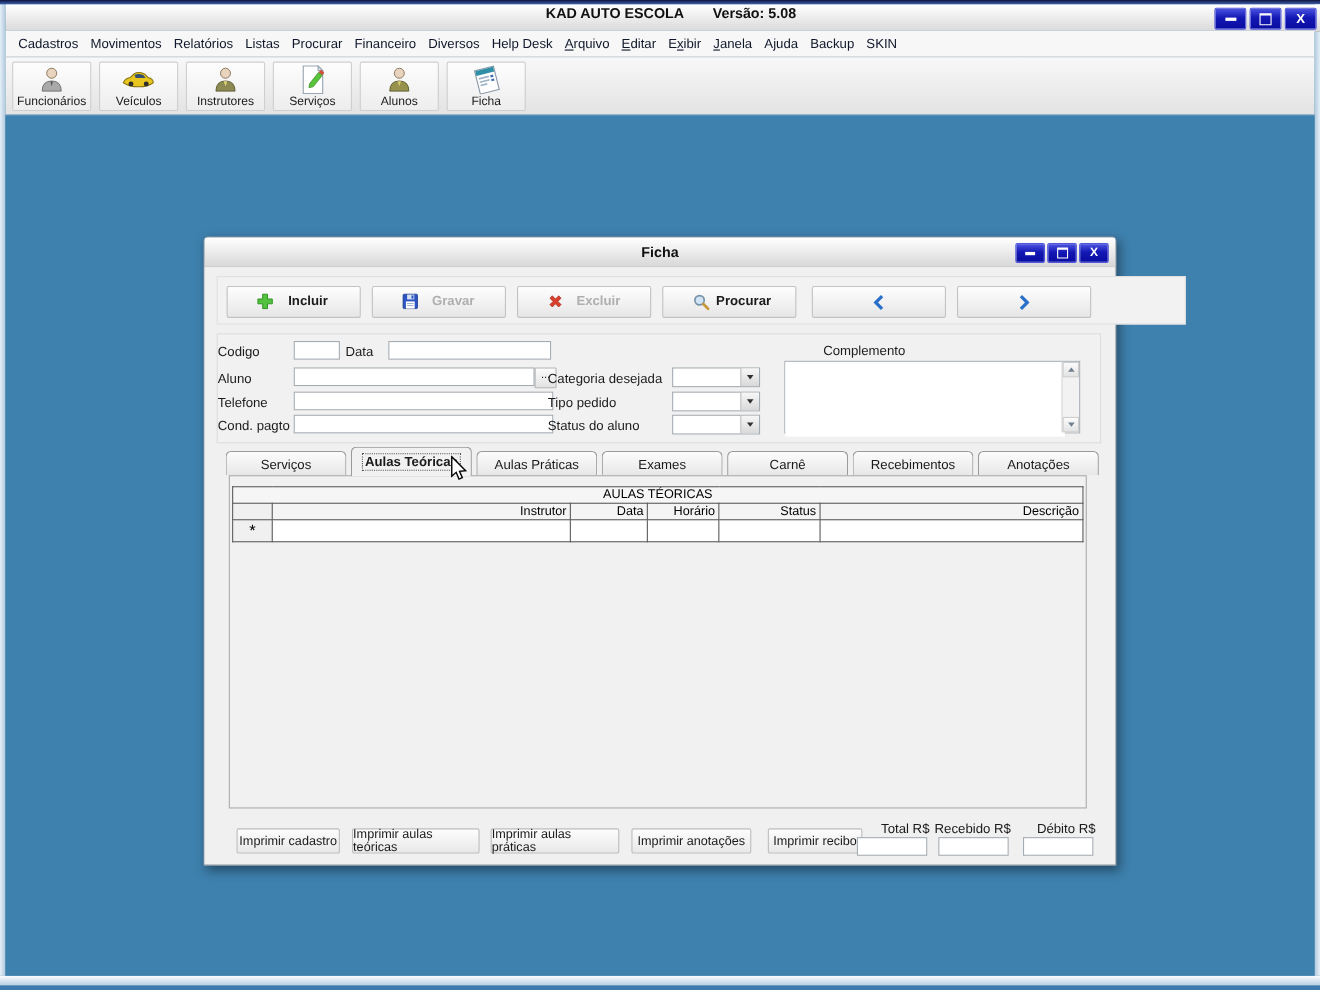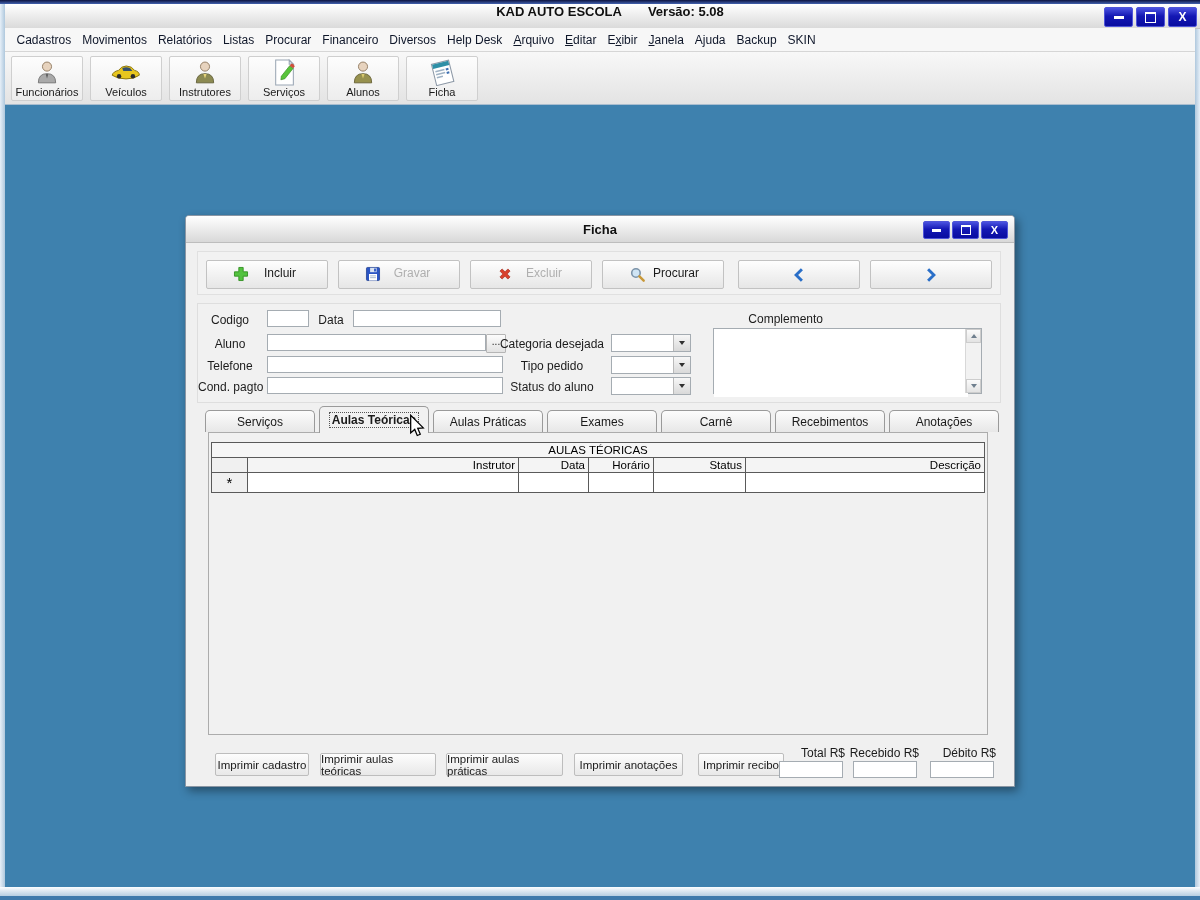--- a/index.html
+++ b/index.html
@@ -40,31 +40,31 @@
   .ficha-titlebar{position:absolute;left:0;top:0;width:100%;height:27px;background:linear-gradient(#FFFFFF,#D8D8D8);border-bottom:1px solid #BDBDBD;border-radius:3px 3px 0 0;display:flex;align-items:center;justify-content:center;box-sizing:border-box;}
   .ficha-titlebar .ftitle{font-size:13px;font-weight:bold;color:#101010;}
   .fwin-controls{position:absolute;right:6px;top:5px;display:flex;gap:2px;}
   .fwbtn{width:25px;height:16px;background:linear-gradient(#4A52E0 0%,#1418B4 45%,#090CA0 100%);border:1px solid #4F55D8;border-radius:2px;display:flex;align-items:center;justify-content:center;}
   .fwbtn .glyph-min{width:9px;height:3px;}
   .fwbtn .glyph-max{width:8px;height:7px;}
   .fwbtn .glyph-x{font-size:11px;line-height:11px;}
   .ficha-body{position:absolute;left:0;top:27px;width:826px;height:542px;background:#F0F0F0;}
 
   
-  .strip{position:absolute;left:11px;top:8px;width:804px;height:44px;border:1px solid #E0E0E0;background:#F2F2F2;box-sizing:border-box;}
+  .strip{position:absolute;left:11px;top:8px;width:881px;height:44px;border:1px solid #E0E0E0;background:#F2F2F2;box-sizing:border-box;font-weight:bold;}
   .abtn{position:absolute;top:8px;width:120px;height:27px;border:1px solid #C2C2C2;border-radius:2px;background:linear-gradient(#FEFEFE,#E6E6E6);font-size:12px;color:#1A1A1A;}
   .abtn svg{position:absolute;left:26px;top:5px;}
   .abtn .albl{display:block;text-align:center;line-height:25px;padding-left:26px;}
   .abtn.disabled .albl{color:#AFAFAF;}
   .abtn.nav svg{position:static;}
   .abtn.nav{display:flex;align-items:center;justify-content:center;}
 
   
   .formbox{position:absolute;left:11px;top:60px;width:804px;height:100px;border:1px solid #DEDEDE;background:#F1F1F1;box-sizing:border-box;}
-  .flabel{position:absolute;font-size:12px;color:#1C1C1C;text-align:center;white-space:nowrap;}
+  .flabel{position:absolute;font-size:12px;color:#1C1C1C;text-align:left;white-space:nowrap;}
   .tinput{position:absolute;height:17px;border:1px solid #A5ACB2;background:#FFFFFF;font-family:"Liberation Sans",sans-serif;font-size:12px;padding:0 2px;box-sizing:border-box;}
   .browse-btn{position:absolute;width:18px;height:17px;border:1px solid #B5B5B5;background:linear-gradient(#FCFCFC,#E2E2E2);font-size:10px;line-height:13px;text-align:center;color:#222;border-radius:1px;}
   .combo{position:absolute;width:80px;height:18px;border:1px solid #A5ACB2;background:#FFFFFF;box-sizing:border-box;}
   .combo .cval{position:absolute;left:2px;top:1px;font-size:12px;}
   .combo .cbtn{position:absolute;right:0;top:0;width:16px;height:16px;background:linear-gradient(#F7F7F7,#D9D9D9);border-left:1px solid #B9B9B9;display:flex;align-items:center;justify-content:center;}
   .arrow-down{width:0;height:0;border-left:3.5px solid transparent;border-right:3.5px solid transparent;border-top:4px solid #303030;}
   .arrow-up-s{width:0;height:0;border-left:3.5px solid transparent;border-right:3.5px solid transparent;border-bottom:4px solid #6F7F8E;}
   .arrow-down-s{width:0;height:0;border-left:3.5px solid transparent;border-right:3.5px solid transparent;border-top:4px solid #6F7F8E;}
   .memo{position:absolute;left:515px;top:24px;width:269px;height:66px;border:1px solid #A5ACB2;background:#FFFFFF;box-sizing:border-box;}
   .memo textarea{position:absolute;left:0;top:0;width:250px;height:64px;border:none;resize:none;background:#FFFFFF;font-family:"Liberation Sans",sans-serif;font-size:12px;outline:none;}

